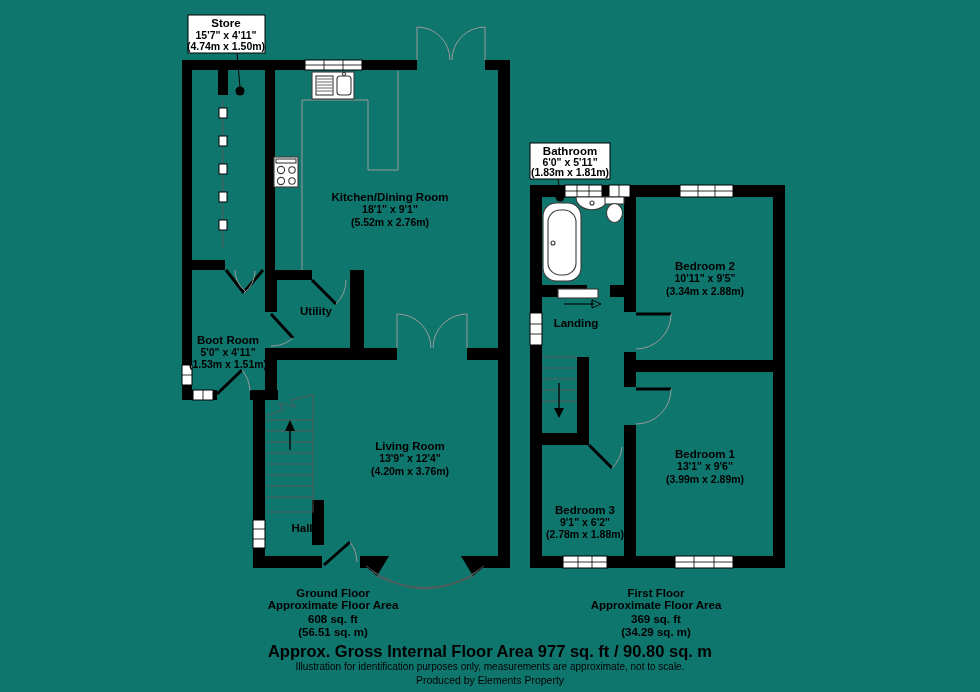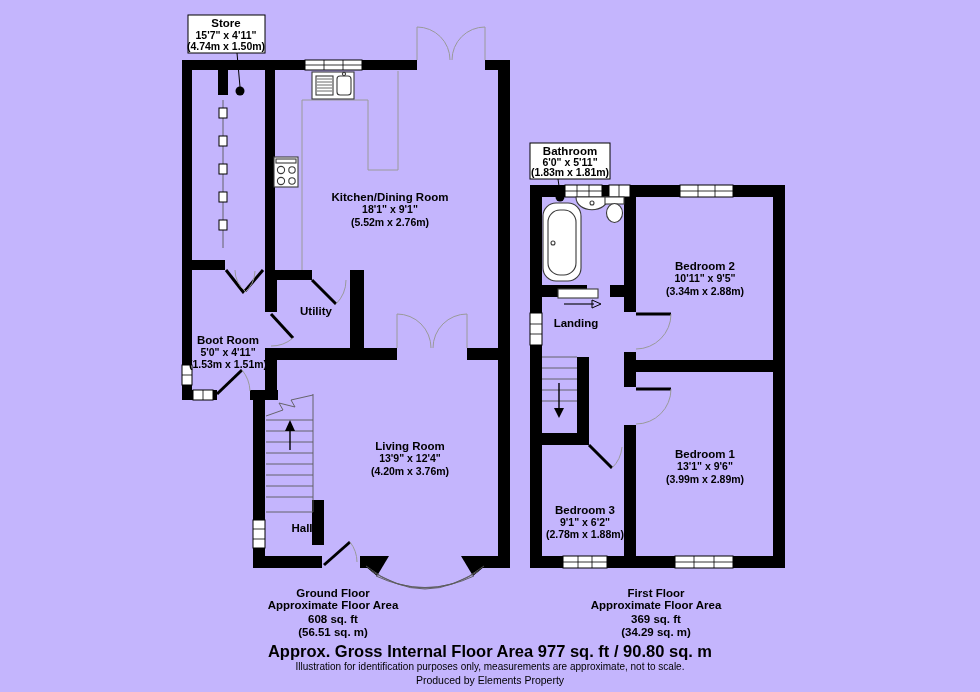--- a/index.html
+++ b/index.html
@@ -1,16 +1,16 @@
 <!DOCTYPE html>
 <html><head>
 <meta charset="utf-8">
 <style>
   html,body{margin:0;padding:0;background:#fff;}
-  .canvas{width:980px;height:692px;position:relative;background:#c4b5fd;overflow:hidden;text-align:center;}
+  .canvas{width:980px;height:692px;position:relative;background:#0f766e;overflow:hidden;text-align:center;}
   svg{display:block;}
   text{font-family:"Liberation Sans","DejaVu Sans",sans-serif;fill:#000;}
   .room-name{font-size:11.5px;font-weight:bold;text-anchor:middle;}
   .room-dims{font-size:10.5px;font-weight:bold;text-anchor:middle;}
   .sum-line{font-size:11.5px;font-weight:bold;text-anchor:middle;}
   .gross-line{font-size:16.5px;font-weight:bold;text-anchor:middle;}
   .small-line{font-size:10px;text-anchor:middle;}
   .credit-line{font-size:10.5px;text-anchor:middle;}
   .wall{fill:#000;stroke:none;}
   .win{fill:#fff;stroke:#000;stroke-width:1;}

